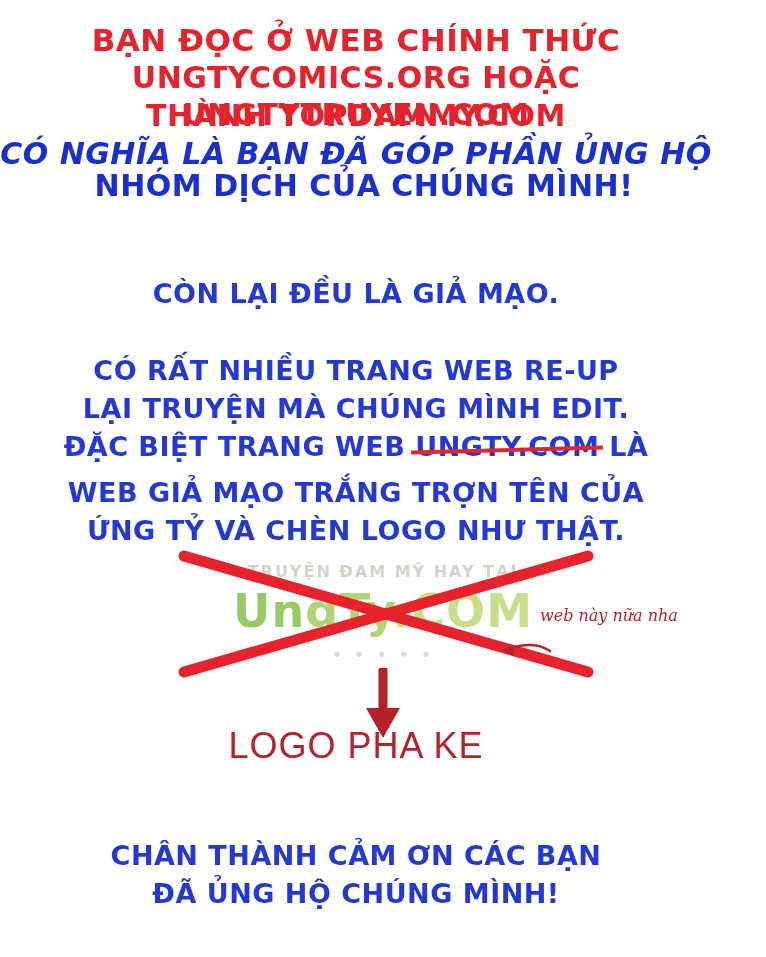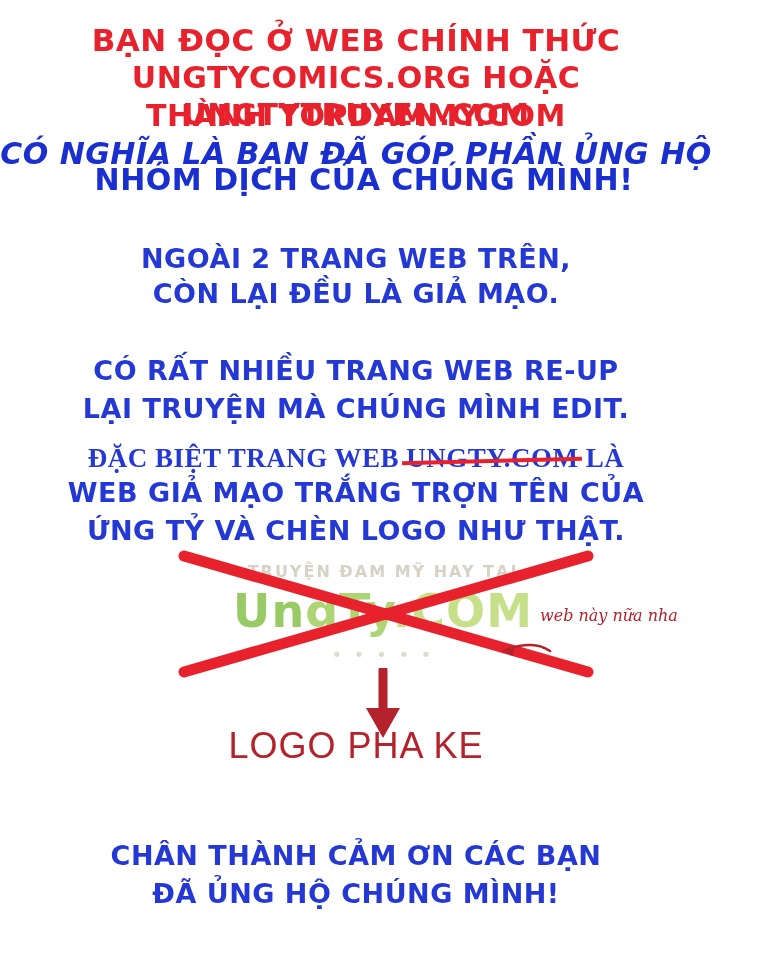--- a/index.html
+++ b/index.html
@@ -41,33 +41,33 @@
   #hdr2 { top: 60px; font-size: 30px; }
   #hdr3 { top: 98px; font-size: 30px; }
 
   
   .blue {
     color: #1a2fd0;
     font-weight: bold;
     font-size: 30px;
   }
   #blue1 { top: 136px; font-style: italic; }
-  #blue2 { top: 162px; padding-left: 16px; }
+  #blue2 { top: 168px; padding-left: 16px; }
 
   .blue2 {
     color: #2438d6;
     font-weight: bold;
     font-size: 27px;
   }
   #sec1a { top: 243px; }
   #sec1b { top: 278px; }
 
   #sec2a { top: 355px; }
   #sec2b { top: 393px; }
-  #sec2c { top: 442px; font-family: Liberation Serif, serif; }
+  #sec2c { top: 431px; }
   #sec2d { top: 477px; }
   #sec2e { top: 515px; }
 
   
   .strike {
     position: relative;
     display: inline-block;
     color: #2438d6;
   }
   .strike::after {
@@ -190,21 +190,20 @@
 <body>
 
 <div class="page">
 
   <div class="notice hdr" id="hdr1">BẠN ĐỌC Ở WEB CHÍNH THỨC</div>
   <div class="notice hdr" id="hdr2">UNGTYCOMICS.ORG HOẶC UNGTYTRUYEN.COM</div>
   <div class="notice hdr" id="hdr3">THÀNH TOPDAMMY.COM</div>
   <div class="notice blue" id="blue1">CÓ NGHĨA LÀ BẠN ĐÃ GÓP PHẦN ỦNG HỘ</div>
   <div class="notice blue" id="blue2">NHÓM DỊCH CỦA CHÚNG MÌNH!</div>
 
-  <div class="notice blue2" id="sec1a">NGOÀI 2 TRANG WEB TRÊN,</div>
   <div class="notice blue2" id="sec2a">CÓ RẤT NHIỀU TRANG WEB RE-UP</div>
 
   <div class="notice blue2" id="sec1b">CÒN LẠI ĐỀU LÀ GIẢ MẠO.</div>
   <div class="notice blue2" id="sec2b">LẠI TRUYỆN MÀ CHÚNG MÌNH EDIT.</div>
   <div class="notice blue2" id="sec2c">
     <span>ĐẶC BIỆT TRANG WEB </span><span class="strike">UNGTY.COM</span><span> LÀ</span>
   </div>
   <div class="notice blue2" id="sec2d">WEB GIẢ MẠO TRẮNG TRỢN TÊN CỦA</div>
   <div class="notice blue2" id="sec2e">ỨNG TỶ VÀ CHÈN LOGO NHƯ THẬT.</div>
 

